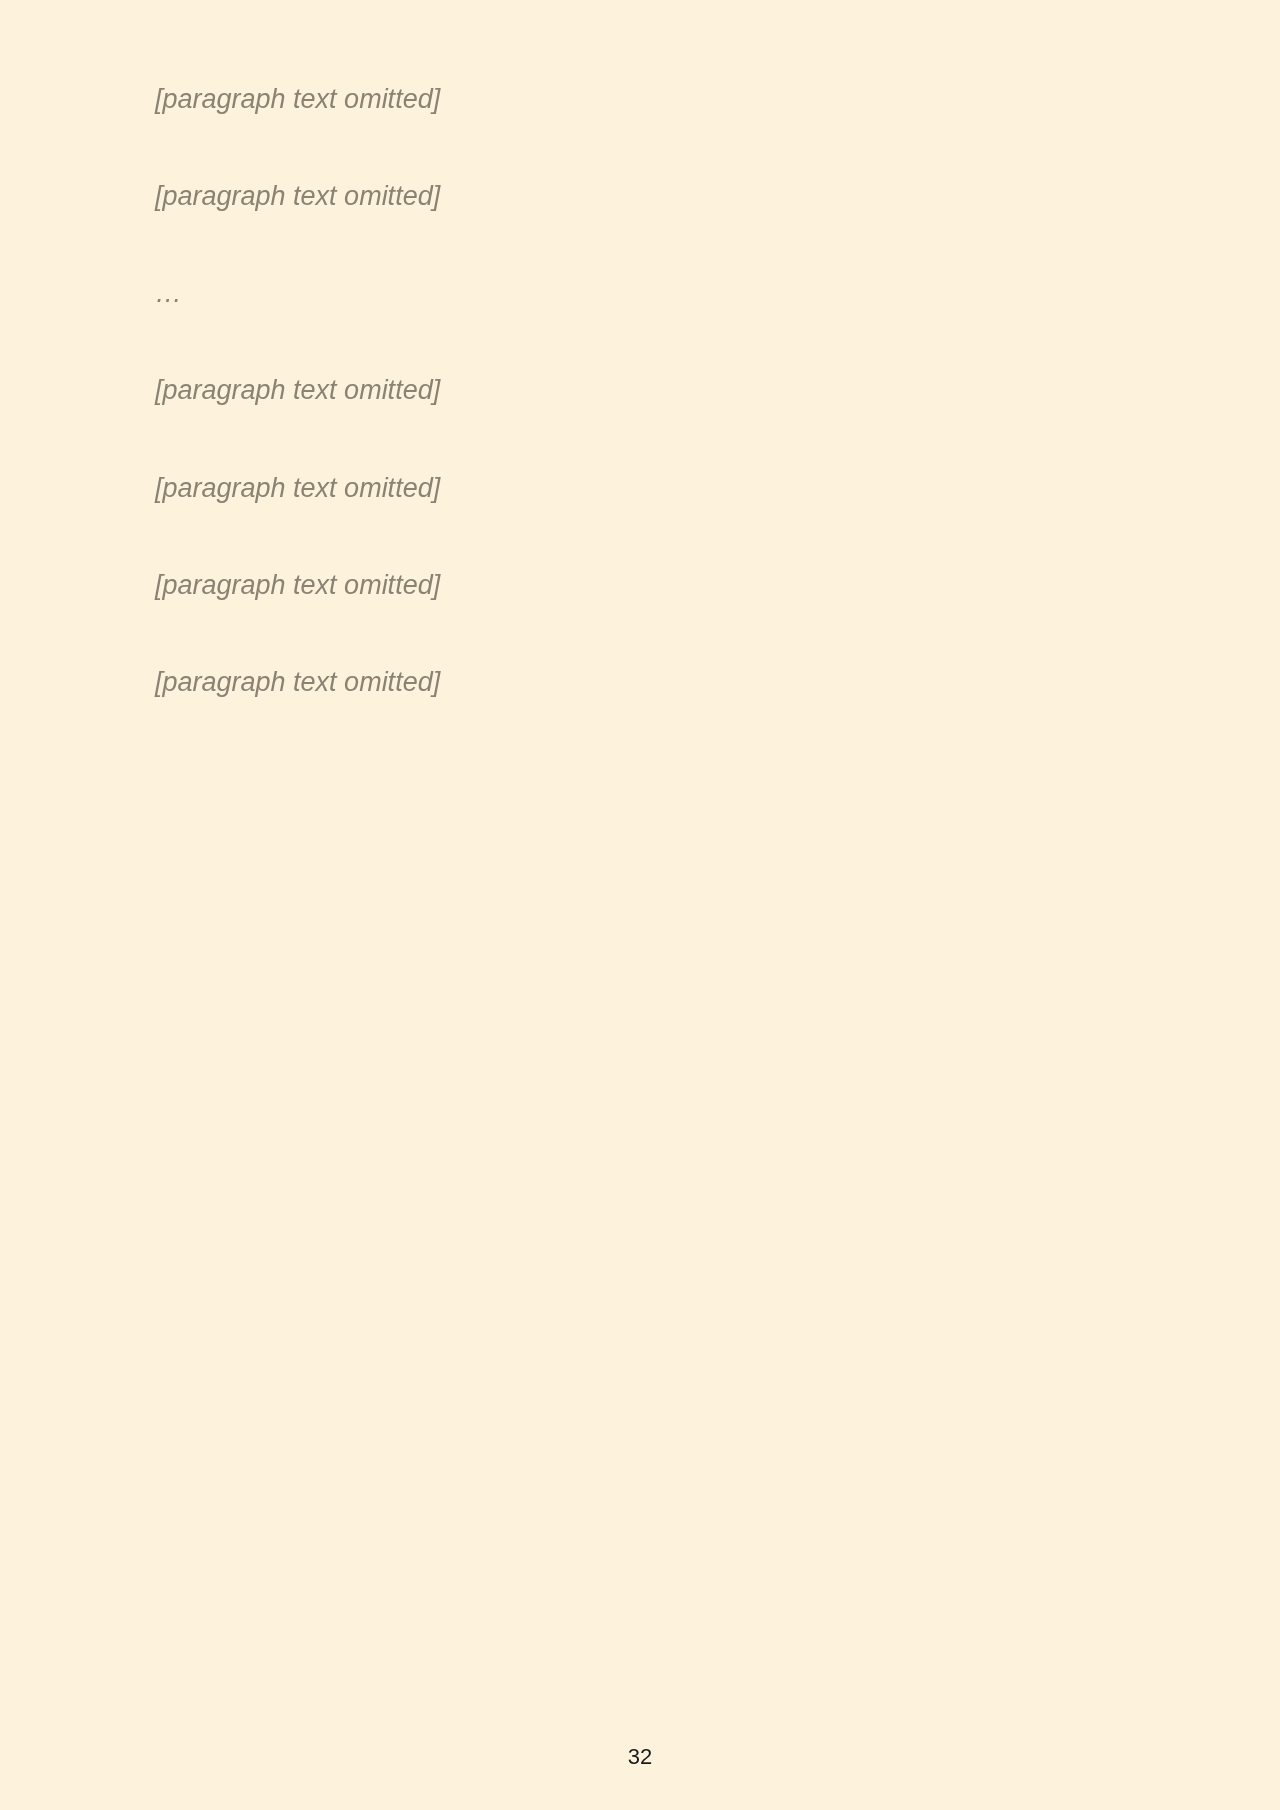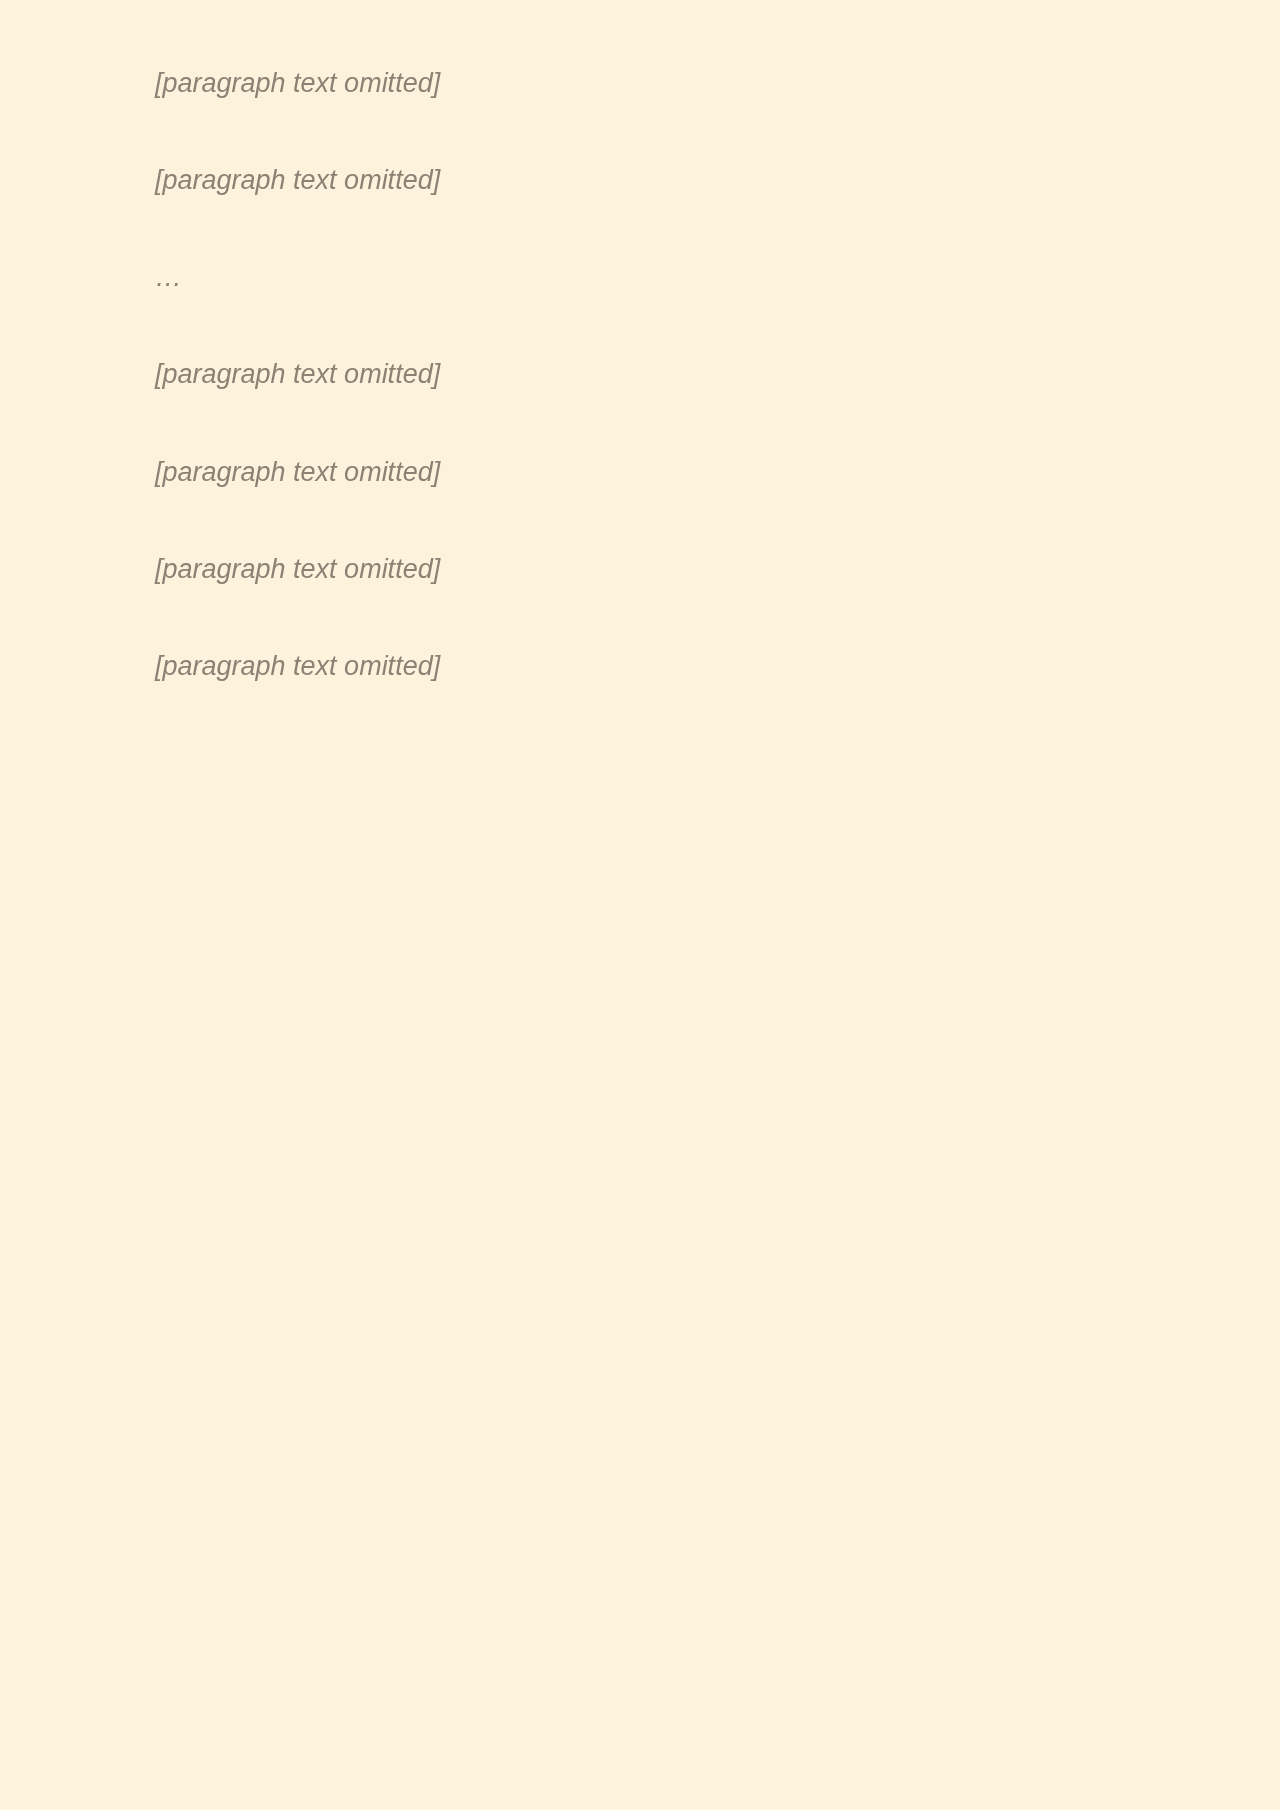--- a/index.html
+++ b/index.html
@@ -5,21 +5,21 @@
   html, body { margin: 0; padding: 0; }
   body {
     width: 1280px; height: 1810px;
     background: #fdf3dd;
     font-family: "Liberation Sans", sans-serif;
     color: #1a1a1a;
   }
   .page {
     box-sizing: border-box;
     width: 100%; height: 100%;
-    padding: 64px 155px 40px 155px;
+    padding: 80px 155px 40px 155px;
     display: flex; flex-direction: column;
   }
   .body-text { flex: 1; }
   .para {
     font-size: 27px; line-height: 1.45;
     text-align: justify;
     margin: 0 0 58px 0;
     color: #8a8374; font-style: italic; 
   }
   .page-number {
@@ -32,13 +32,14 @@
 <div class="page">
   <div class="body-text">
     <p class="para">[paragraph text omitted]</p>
     <p class="para">[paragraph text omitted]</p>
     <p class="para">…</p>
     <p class="para">[paragraph text omitted]</p>
     <p class="para">[paragraph text omitted]</p>
     <p class="para">[paragraph text omitted]</p>
     <p class="para">[paragraph text omitted]</p>
   </div>
+  <div class="page-number">32</div>
 </div>
 
 </body></html>

